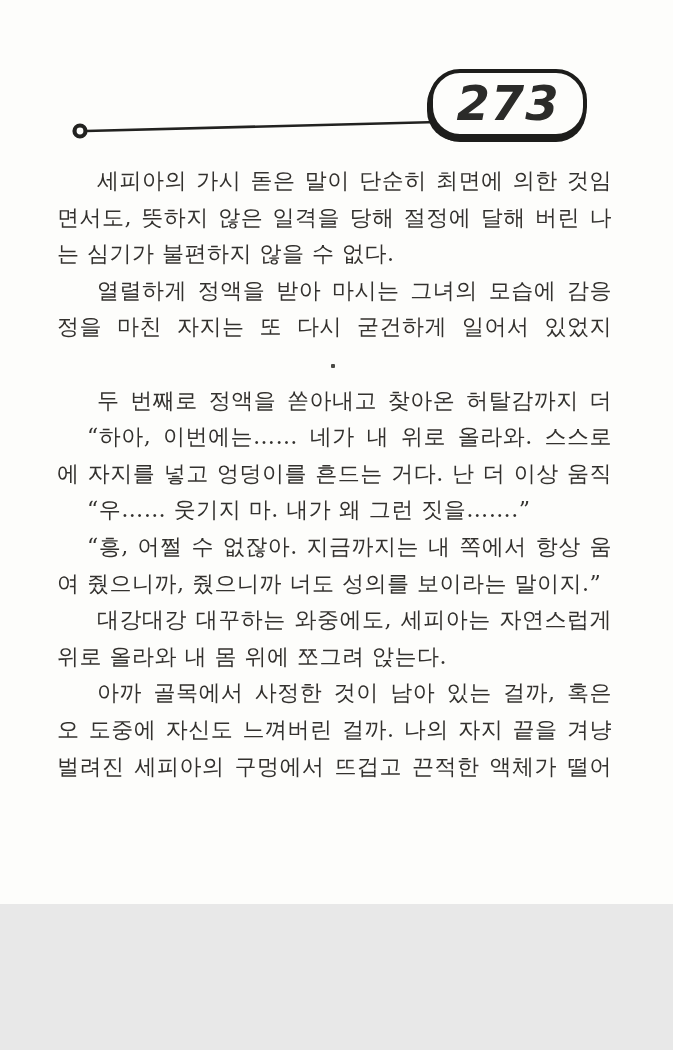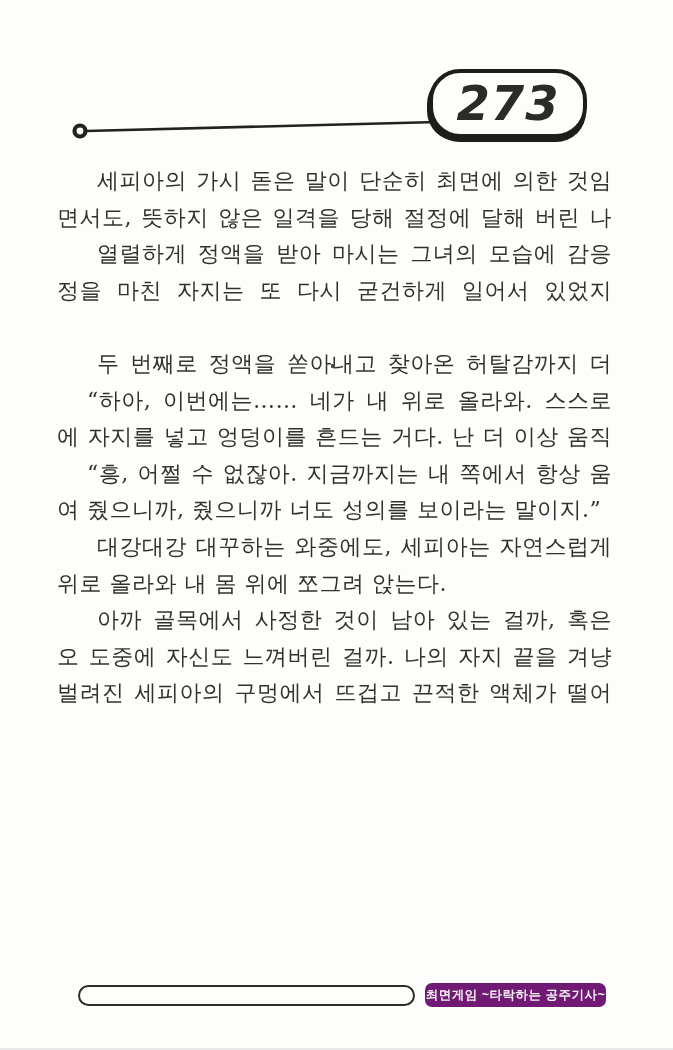--- a/index.html
+++ b/index.html
@@ -1,19 +1,19 @@
 <!DOCTYPE html>
 <html><head>
 <meta charset="utf-8">
 <style>
   html, body { margin: 0; padding: 0; background: #e8e8e8; }
   .page {
     position: relative;
     width: 673px;
-    height: 1048px;
+    height: 904px;
     margin: 0 auto;
     background: #fdfdfb;
     overflow: hidden;
     font-family: "DejaVu Serif", serif;
   }
 
   
   .header-rule-svg {
     position: absolute;
     left: 0; top: 0;
@@ -111,31 +111,35 @@
   </svg>
 
   <div class="page-num-pill">
     <span class="page-num">273</span>
   </div>
 
   <div class="text-block">
       <div class="para narrative">
         <div class="line first">세피아의 가시 돋은 말이 단순히 최면에 의한 것임을 알</div>
         <div class="line">면서도, 뜻하지 않은 일격을 당해 절정에 달해 버린 나로서</div>
+        <div class="line last">는 심기가 불편하지 않을 수 없다.</div>
       </div>
       <div class="para narrative">
         <div class="line first">열렬하게 정액을 받아 마시는 그녀의 모습에 감응해, 사</div>
         <div class="line">정을 마친 자지는 또 다시 굳건하게 일어서 있었지만……</div>
       </div>
       <div class="para narrative gap">
         <div class="line first">두 번째로 정액을 쏟아내고 찾아온 허탈감까지 더해, 나</div>
       </div>
       <div class="para dialogue">
         <div class="line first">“하아, 이번에는…… 네가 내 위로 올라와. 스스로 보지</div>
         <div class="line">에 자지를 넣고 엉덩이를 흔드는 거다. 난 더 이상 움직이지</div>
+      </div>
+      <div class="para dialogue">
+        <div class="line first last">“우…… 웃기지 마. 내가 왜 그런 짓을…….”</div>
       </div>
       <div class="para dialogue">
         <div class="line first">“흥, 어쩔 수 없잖아. 지금까지는 내 쪽에서 항상 움직</div>
         <div class="line last">여 줬으니까, 줬으니까 너도 성의를 보이라는 말이지.”</div>
       </div>
       <div class="para narrative">
         <div class="line first">대강대강 대꾸하는 와중에도, 세피아는 자연스럽게 침대</div>
         <div class="line last">위로 올라와 내 몸 위에 쪼그려 앉는다.</div>
       </div>
       <div class="para narrative">

